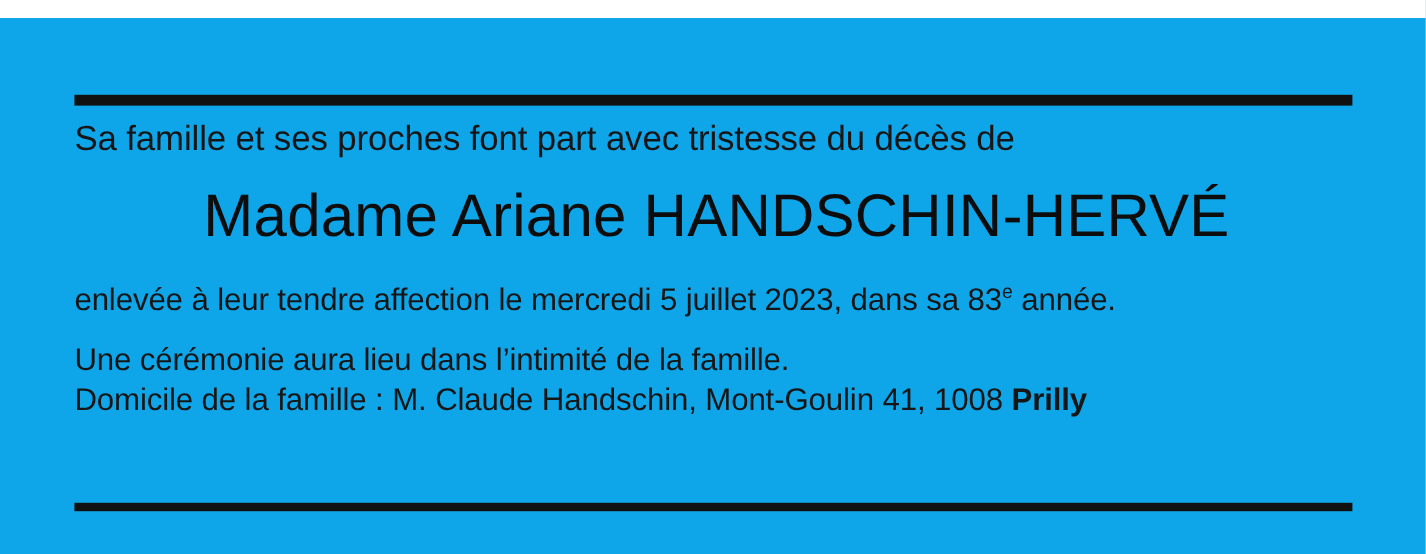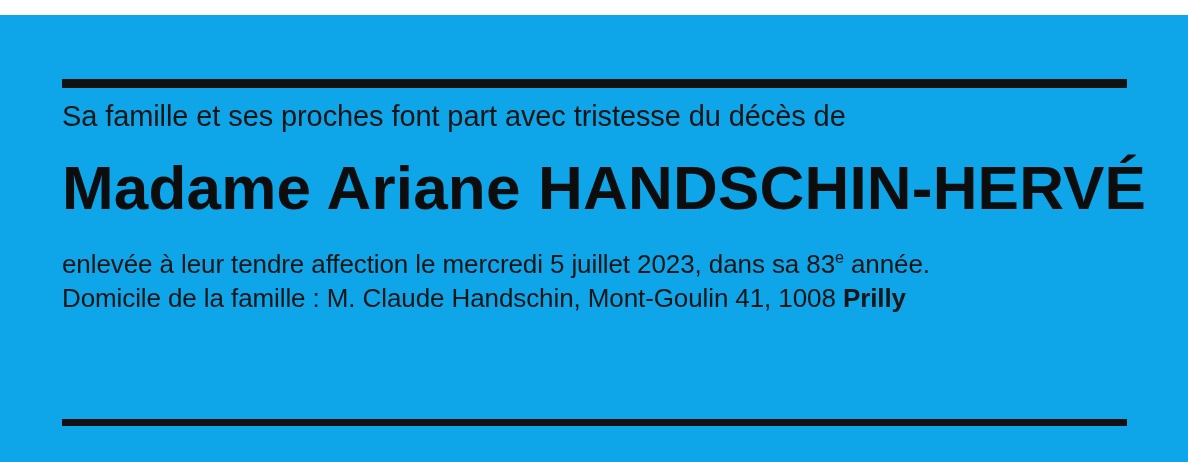--- a/index.html
+++ b/index.html
@@ -50,22 +50,22 @@
   }
   .line-intro {
     font-size: 29px;
     line-height: 1.32;
     letter-spacing: -0.1px;
     font-weight: 400;
     color: #161616;
     white-space: nowrap;
   }
   .name {
-    font-size: 62px;
-    font-weight: 700;
+    font-size: 50px;
+    font-weight: 400;
     letter-spacing: 0.2px;
     line-height: 1.25;
     text-align: center;
     color: #0d0d0d;
     margin-top: 14px;
     white-space: nowrap;
   }
   .line-body {
     font-size: 26px;
     line-height: 1.32;
@@ -94,20 +94,21 @@
   <div class="rule rule-top"></div>
 
   <div class="content">
 
     <div class="line-intro">Sa famille et ses proches font part avec tristesse du décès de</div>
 
     <div class="name">Madame Ariane HANDSCHIN-HERVÉ</div>
 
     <div class="line-body line-1"><span>enlevée à leur tendre affection le mercredi 5 juillet 2023, dans sa 83</span><sup class="ord">e</sup><span> année.</span></div>
 
+    <div class="line-body line-2">Une cérémonie aura lieu dans l’intimité de la famille.</div>
 
     <div class="line-body line-3"><span>Domicile de la famille : M. Claude Handschin, Mont-Goulin 41, 1008 </span><span class="bold-place">Prilly</span></div>
 
   </div>
 
   <div class="rule rule-bottom"></div>
 
 </div>
 
 </body></html>

